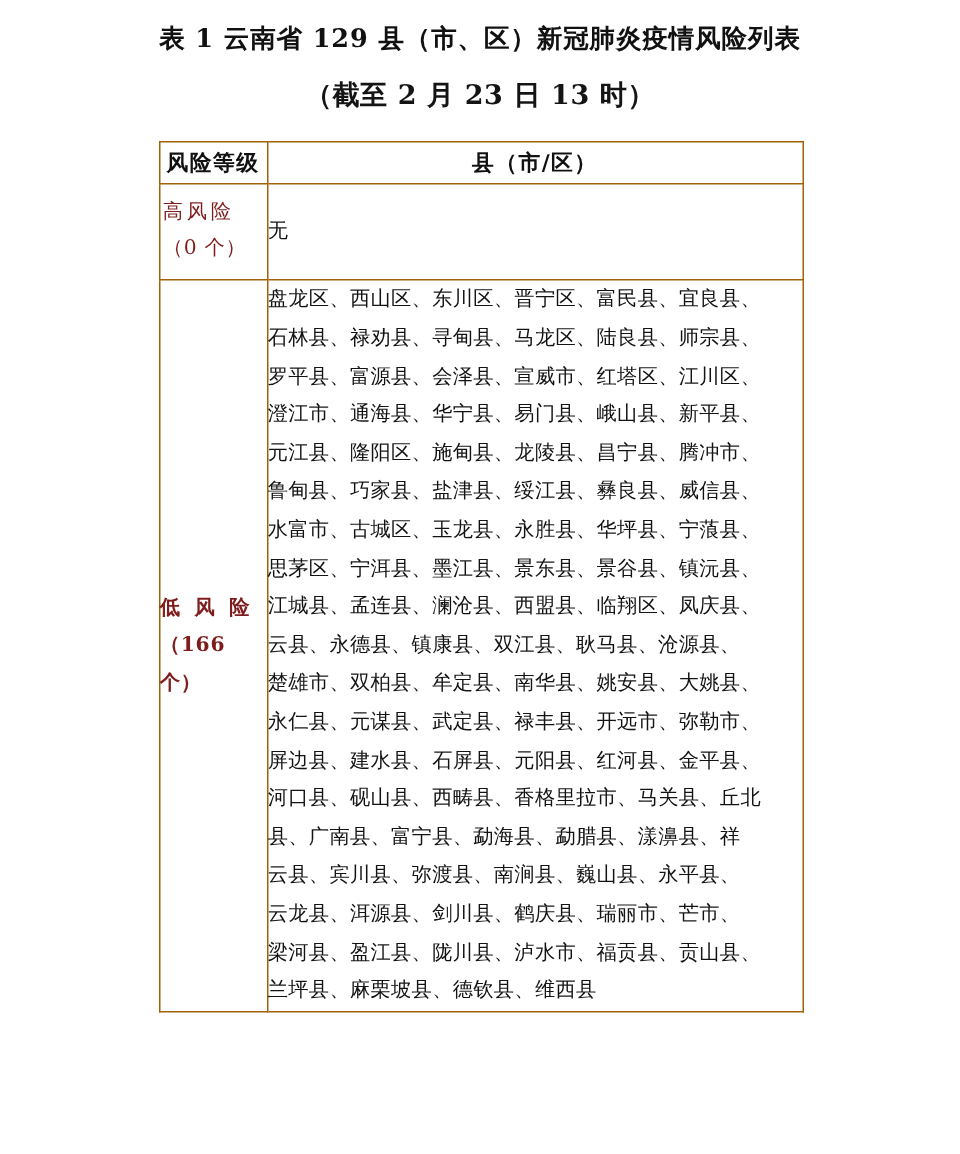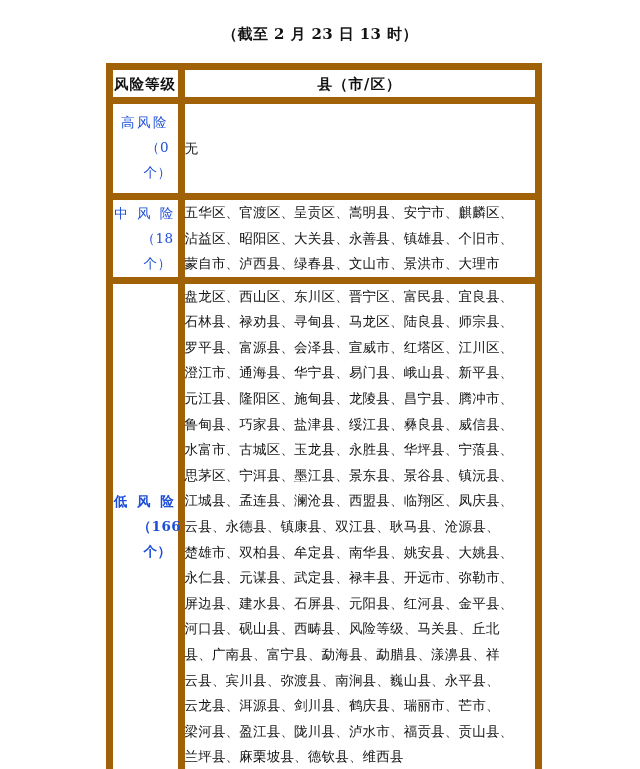--- a/index.html
+++ b/index.html
@@ -27,69 +27,67 @@
     padding-top: 14px;
   }
   .doc-title {
     font-size: 17px;
     font-weight: bold;
     letter-spacing: 0.6px;
     line-height: 1.5;
     color: #111;
   }
   .doc-subtitle {
-    font-size: 15px;
+    font-size: 18px;
     font-weight: bold;
     letter-spacing: 0.4px;
     margin-top: 11px;
     color: #141414;
   }
   .table-wrap {
     margin: 19px auto 0 auto;
     width: 429px;
   }
   table.risk-table {
     border-collapse: collapse;
     width: 429px;
     table-layout: fixed;
     border: 1px solid #4a4a4a;
   }
   table.risk-table td,
   table.risk-table th {
-    border: 7px solid #a16207;
+    border: 1px solid #a16207;
     vertical-align: middle;
     padding: 0;
   }
   col.col-level { width: 72px; }
   col.col-county { width: 357px; }
 
   th.head-cell {
     font-size: 14.5px;
     font-weight: bold;
     text-align: center;
     height: 27px;
     line-height: 27px;
     letter-spacing: 1px;
     color: #111;
   }
   td.level-cell {
-    text-align: center;
     font-size: 13.5px;
     line-height: 1.85;
-    color: #1d4ed8;
+    color: #7f1d1d;
     padding: 4px 2px;
   }
   td.level-cell .lvl-name {
     display: block;
     letter-spacing: 2.5px;
   }
   td.level-cell .lvl-count {
     display: block;
     letter-spacing: 0.5px;
-    padding-left: 25px;
   }
   td.county-cell {
     font-size: 13.5px;
     line-height: 25.6px;
     color: #131313;
     padding: 5px 7px 5px 9px;
     text-align: left;
     letter-spacing: 0.2px;
   }
   td.county-cell.single {
@@ -104,20 +102,21 @@
   .row-high td.county-cell { vertical-align: middle; }
   .row-mid td.level-cell { vertical-align: middle; }
   .row-low td.level-cell { vertical-align: middle; font-weight: bold; }
 </style>
 </head>
 <body>
 
 <div class="page">
 
   <div class="title-block">
+    <div class="doc-title">表 1  云南省 129 县（市、区）新冠肺炎疫情风险列表</div>
     <div class="doc-subtitle">（截至 2 月 23 日 13 时）</div>
   </div>
 
   <div class="table-wrap">
     <table class="risk-table">
       <colgroup>
         <col class="col-level">
         <col class="col-county">
       </colgroup>
       <thead>
@@ -131,52 +130,41 @@
         <tr class="row-high">
           <td class="level-cell">
             <span class="lvl-name">高风险</span>
             <span class="lvl-count">（0 个）</span>
           </td>
           <td class="county-cell single">
             <span class="county-line">无</span>
           </td>
         </tr>
 
-        <tr class="row-mid">
-          <td class="level-cell">
-            <span class="lvl-name">中 风 险</span>
-            <span class="lvl-count">（18 个）</span>
-          </td>
-          <td class="county-cell">
-            <span class="county-line">五华区、官渡区、呈贡区、嵩明县、安宁市、麒麟区、</span>
-            <span class="county-line">沾益区、昭阳区、大关县、永善县、镇雄县、个旧市、</span>
-            <span class="county-line">蒙自市、泸西县、绿春县、文山市、景洪市、大理市</span>
-          </td>
-        </tr>
 
         <tr class="row-low">
           <td class="level-cell">
             <span class="lvl-name">低 风 险</span>
             <span class="lvl-count">（166 个）</span>
           </td>
           <td class="county-cell">
             <span class="county-line">盘龙区、西山区、东川区、晋宁区、富民县、宜良县、</span>
             <span class="county-line">石林县、禄劝县、寻甸县、马龙区、陆良县、师宗县、</span>
             <span class="county-line">罗平县、富源县、会泽县、宣威市、红塔区、江川区、</span>
             <span class="county-line">澄江市、通海县、华宁县、易门县、峨山县、新平县、</span>
             <span class="county-line">元江县、隆阳区、施甸县、龙陵县、昌宁县、腾冲市、</span>
             <span class="county-line">鲁甸县、巧家县、盐津县、绥江县、彝良县、威信县、</span>
             <span class="county-line">水富市、古城区、玉龙县、永胜县、华坪县、宁蒗县、</span>
             <span class="county-line">思茅区、宁洱县、墨江县、景东县、景谷县、镇沅县、</span>
             <span class="county-line">江城县、孟连县、澜沧县、西盟县、临翔区、凤庆县、</span>
             <span class="county-line">云县、永德县、镇康县、双江县、耿马县、沧源县、</span>
             <span class="county-line">楚雄市、双柏县、牟定县、南华县、姚安县、大姚县、</span>
             <span class="county-line">永仁县、元谋县、武定县、禄丰县、开远市、弥勒市、</span>
             <span class="county-line">屏边县、建水县、石屏县、元阳县、红河县、金平县、</span>
-            <span class="county-line">河口县、砚山县、西畴县、风险等级、马关县、丘北</span>
+            <span class="county-line">河口县、砚山县、西畴县、香格里拉市、马关县、丘北</span>
             <span class="county-line">县、广南县、富宁县、勐海县、勐腊县、漾濞县、祥</span>
             <span class="county-line">云县、宾川县、弥渡县、南涧县、巍山县、永平县、</span>
             <span class="county-line">云龙县、洱源县、剑川县、鹤庆县、瑞丽市、芒市、</span>
             <span class="county-line">梁河县、盈江县、陇川县、泸水市、福贡县、贡山县、</span>
             <span class="county-line">兰坪县、麻栗坡县、德钦县、维西县</span>
           </td>
         </tr>
 
       </tbody>
     </table>

